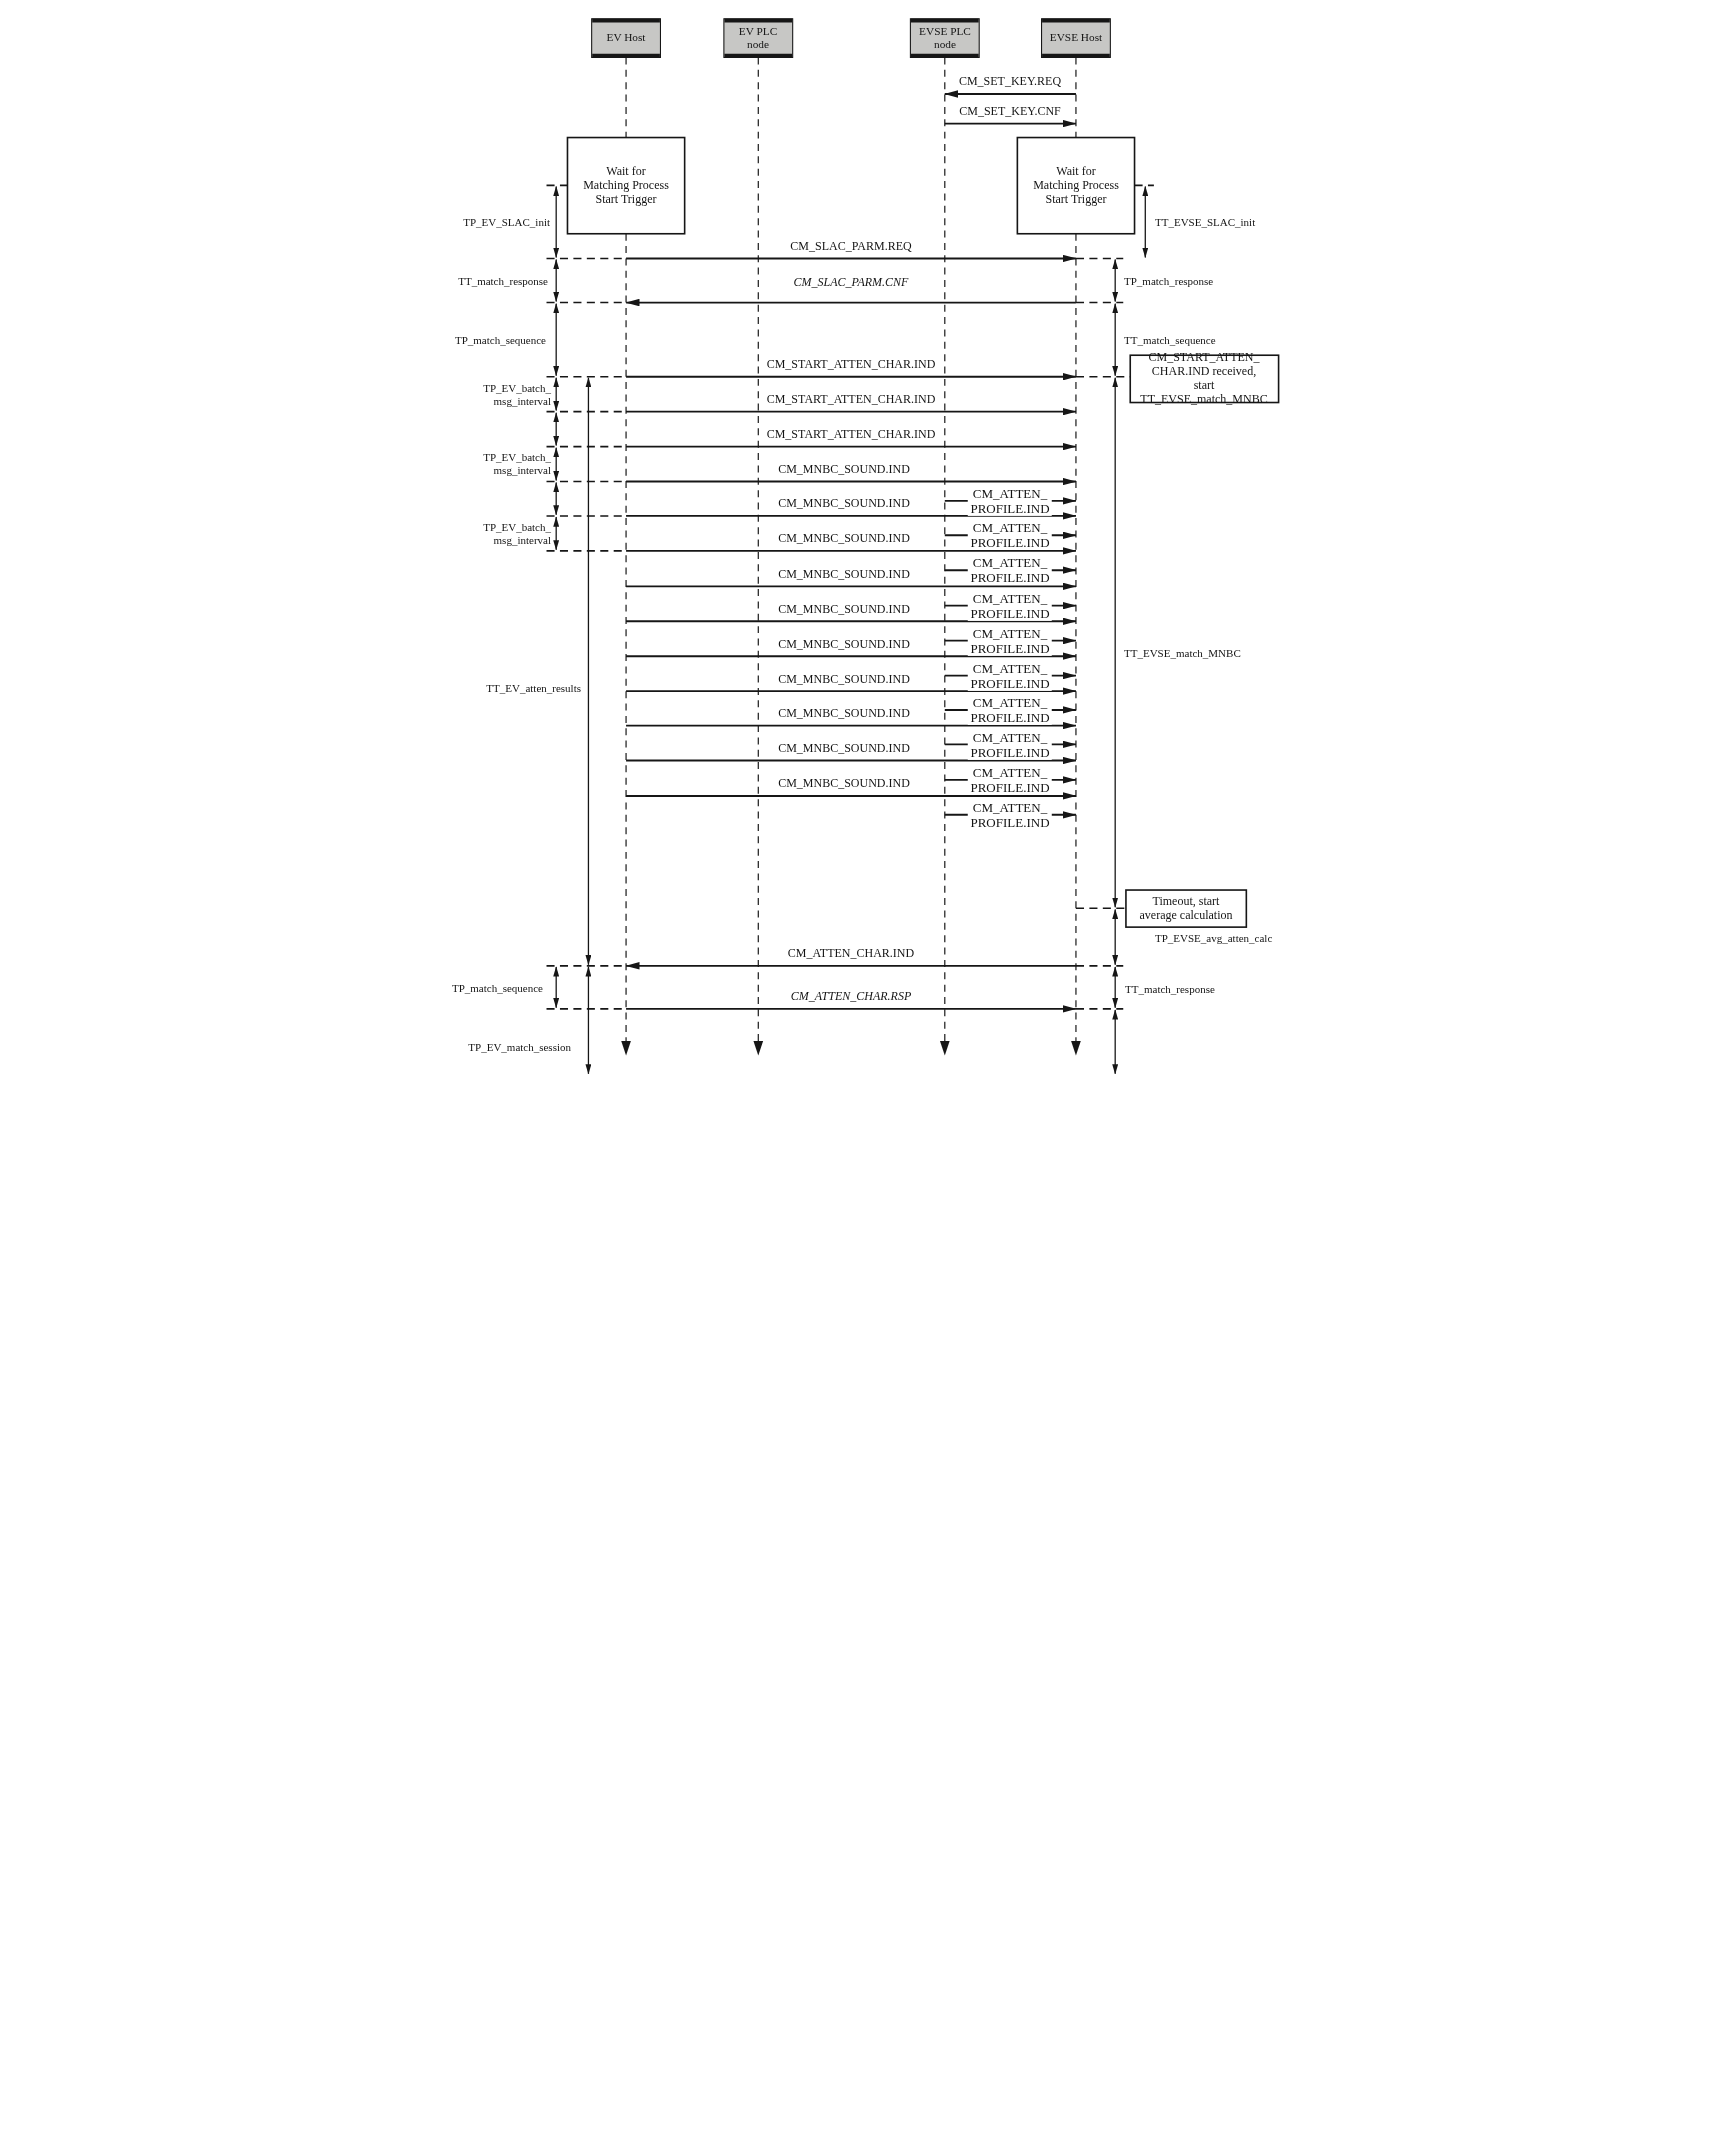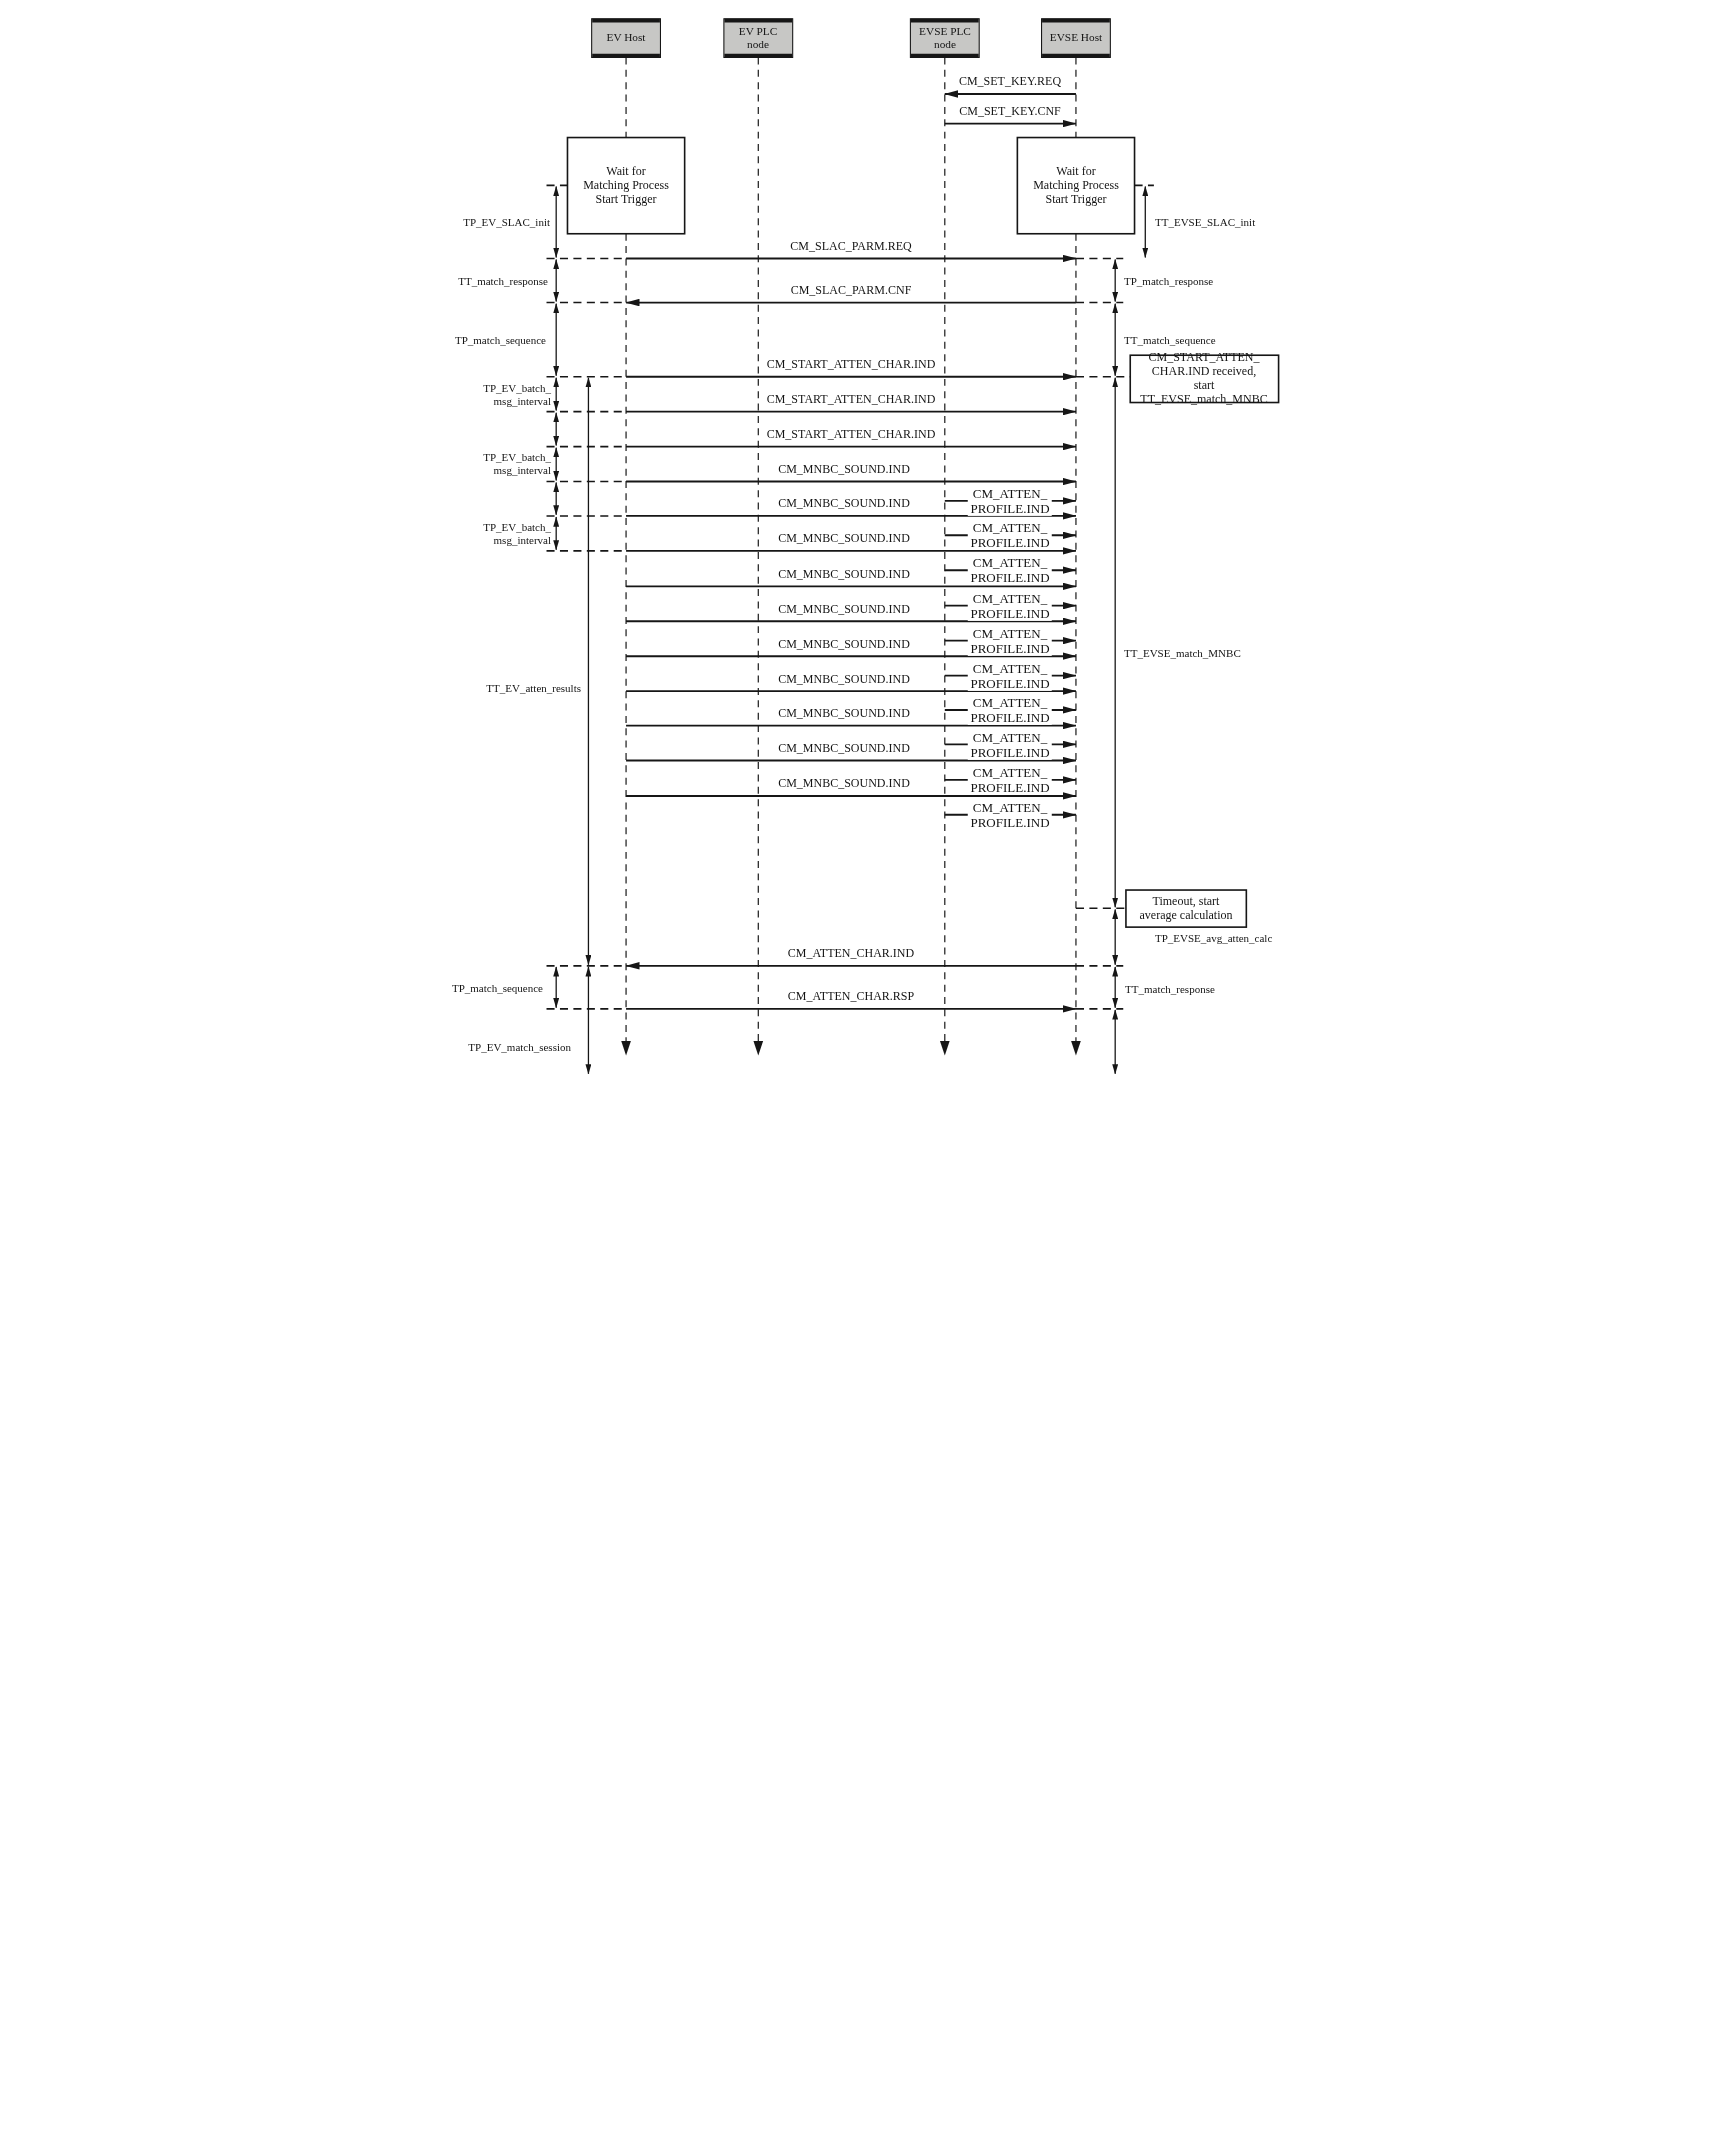--- a/index.html
+++ b/index.html
@@ -152,21 +152,21 @@
       <div class="lbl m" style="left: 728px; top: 930px; transform: translate(0px, -50%); text-align: center;">TP_EVSE_avg_atten_calc</div>
       <div class="lbl m" style="left: 698px; top: 981px; transform: translate(0px, -50%); text-align: left;">TT_match_response</div>
       <div class="lbl" style="left: 777px; top: 371px; transform: translate(-50%, -50%);">CM_START_ATTEN_
 CHAR.IND received, start
 TT_EVSE_match_MNBC</div>
       <div class="lbl" style="left: 759px; top: 901px; transform: translate(-50%, -50%);">Timeout, start
 average calculation</div>
       <div class="lbl" style="left: 583px; top: 81px; transform: translate(-50%, -100%);">CM_SET_KEY.REQ</div>
       <div class="lbl" style="left: 583px; top: 111px; transform: translate(-50%, -100%);">CM_SET_KEY.CNF</div>
       <div class="lbl" style="left: 424px; top: 246px; transform: translate(-50%, -100%);">CM_SLAC_PARM.REQ</div>
-      <div class="lbl" style="left: 424px; top: 290px; transform: translate(-50%, -100%);">CM_SLAC_PARM.CNF</div>
+      <div class="lbl" style="left: 424px; top: 282px; transform: translate(-50%, -100%); font-style: italic;">CM_SLAC_PARM.CNF</div>
       <div class="lbl" style="left: 424px; top: 364px; transform: translate(-50%, -100%);">CM_START_ATTEN_CHAR.IND</div>
       <div class="lbl" style="left: 424px; top: 399px; transform: translate(-50%, -100%);">CM_START_ATTEN_CHAR.IND</div>
       <div class="lbl" style="left: 424px; top: 434px; transform: translate(-50%, -100%);">CM_START_ATTEN_CHAR.IND</div>
       <div class="lbl" style="left: 417px; top: 469px; transform: translate(-50%, -100%);">CM_MNBC_SOUND.IND</div>
       <div class="lbl mid" style="left: 583px; top: 493px; transform: translate(-50%, -50%);">CM_ATTEN_
 PROFILE.IND</div>
       <div class="lbl" style="left: 417px; top: 503px; transform: translate(-50%, -100%);">CM_MNBC_SOUND.IND</div>
       <div class="lbl mid" style="left: 583px; top: 527px; transform: translate(-50%, -50%);">CM_ATTEN_
 PROFILE.IND</div>
       <div class="lbl" style="left: 417px; top: 538px; transform: translate(-50%, -100%);">CM_MNBC_SOUND.IND</div>
@@ -187,16 +187,16 @@
       <div class="lbl" style="left: 417px; top: 713px; transform: translate(-50%, -100%);">CM_MNBC_SOUND.IND</div>
       <div class="lbl mid" style="left: 583px; top: 737px; transform: translate(-50%, -50%);">CM_ATTEN_
 PROFILE.IND</div>
       <div class="lbl" style="left: 417px; top: 748px; transform: translate(-50%, -100%);">CM_MNBC_SOUND.IND</div>
       <div class="lbl mid" style="left: 583px; top: 772px; transform: translate(-50%, -50%);">CM_ATTEN_
 PROFILE.IND</div>
       <div class="lbl" style="left: 417px; top: 783px; transform: translate(-50%, -100%);">CM_MNBC_SOUND.IND</div>
       <div class="lbl mid" style="left: 583px; top: 807px; transform: translate(-50%, -50%);">CM_ATTEN_
 PROFILE.IND</div>
       <div class="lbl" style="left: 424px; top: 953px; transform: translate(-50%, -100%);">CM_ATTEN_CHAR.IND</div>
-      <div class="lbl" style="left: 424px; top: 996px; transform: translate(-50%, -100%);">CM_ATTEN_CHAR.RSP</div>
+      <div class="lbl" style="left: 424px; top: 996px; transform: translate(-50%, -100%); font-style: italic;">CM_ATTEN_CHAR.RSP</div>
     </div>
 </div>
 
 
 </body></html>

